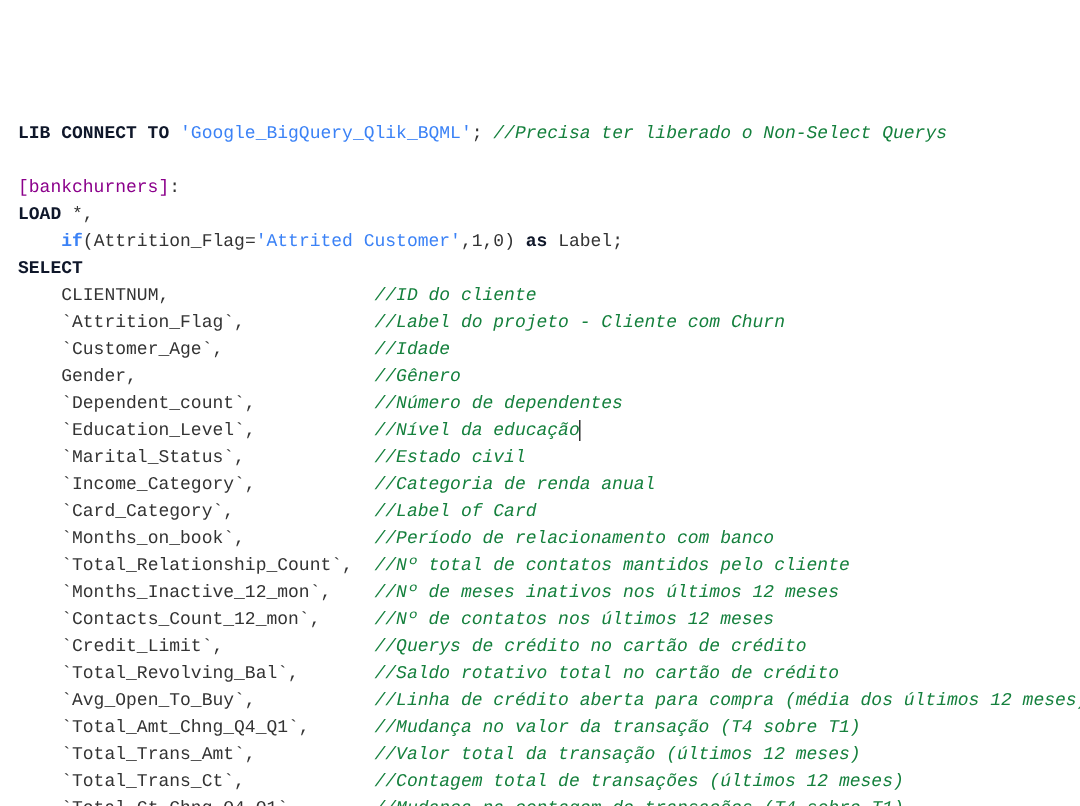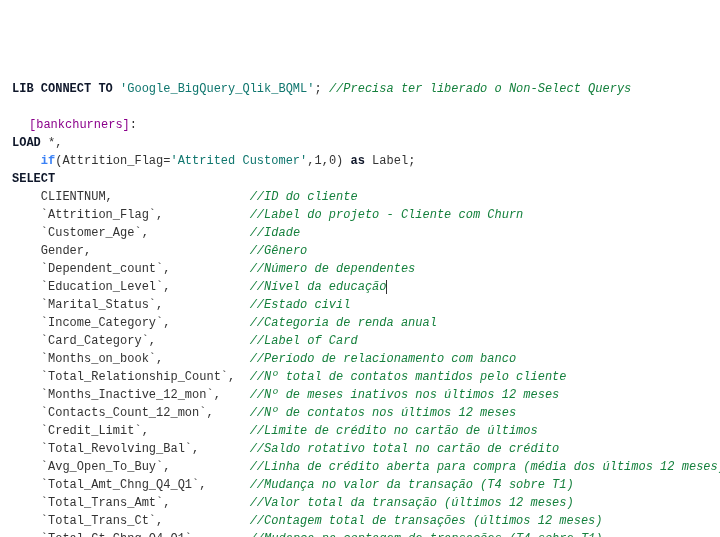--- a/index.html
+++ b/index.html
@@ -7,23 +7,23 @@
     padding: 8px 12px;
     font-family: Consolas, "Courier New", monospace;
     font-size: 12px;
     line-height: 1.5;
     background: #ffffff;
     color: #333;
     white-space: pre;
   }
   .kw { color: #0f172a; font-weight: bold; }
   .fn { color: #3b82f6; font-weight: bold; }
-  .str { color: #0f766e; }
+  .str { color: #3b82f6; }
   .comment { color: #15803d; font-style: italic; }
-  .label { color: #8b008b; margin-left: 17px; }
+  .label { color: #8b008b; }
   .ident { color: #333; }
   .cursor { border-right: 1px solid #333; }
 </style>
 </head>
 <body>
 
 
 
 <div><span class="kw">LIB CONNECT TO</span> <span class="str">'Google_BigQuery_Qlik_BQML'</span><span>;</span> <span class="comment">//Precisa ter liberado o Non-Select Querys</span>
 
@@ -37,21 +37,21 @@
     <span class="ident">Gender,</span>                      <span class="comment">//Gênero</span>
     <span class="ident">`Dependent_count`,</span>           <span class="comment">//Número de dependentes</span>
     <span class="ident">`Education_Level`,</span>           <span class="comment">//Nível da educação</span><span class="cursor"></span>
     <span class="ident">`Marital_Status`,</span>            <span class="comment">//Estado civil</span>
     <span class="ident">`Income_Category`,</span>           <span class="comment">//Categoria de renda anual</span>
     <span class="ident">`Card_Category`,</span>             <span class="comment">//Label of Card</span>
     <span class="ident">`Months_on_book`,</span>            <span class="comment">//Período de relacionamento com banco</span>
     <span class="ident">`Total_Relationship_Count`,</span>  <span class="comment">//Nº total de contatos mantidos pelo cliente</span>
     <span class="ident">`Months_Inactive_12_mon`,</span>    <span class="comment">//Nº de meses inativos nos últimos 12 meses</span>
     <span class="ident">`Contacts_Count_12_mon`,</span>     <span class="comment">//Nº de contatos nos últimos 12 meses</span>
-    <span class="ident">`Credit_Limit`,</span>              <span class="comment">//Limite de crédito no cartão de últimos</span>
+    <span class="ident">`Credit_Limit`,</span>              <span class="comment">//Querys de crédito no cartão de crédito</span>
     <span class="ident">`Total_Revolving_Bal`,</span>       <span class="comment">//Saldo rotativo total no cartão de crédito</span>
     <span class="ident">`Avg_Open_To_Buy`,</span>           <span class="comment">//Linha de crédito aberta para compra (média dos últimos 12 meses)</span>
     <span class="ident">`Total_Amt_Chng_Q4_Q1`,</span>      <span class="comment">//Mudança no valor da transação (T4 sobre T1)</span>
     <span class="ident">`Total_Trans_Amt`,</span>           <span class="comment">//Valor total da transação (últimos 12 meses)</span>
     <span class="ident">`Total_Trans_Ct`,</span>            <span class="comment">//Contagem total de transações (últimos 12 meses)</span>
     <span class="ident">`Total_Ct_Chng_Q4_Q1`,</span>       <span class="comment">//Mudança na contagem de transações (T4 sobre T1)</span>
          
     
          
          

